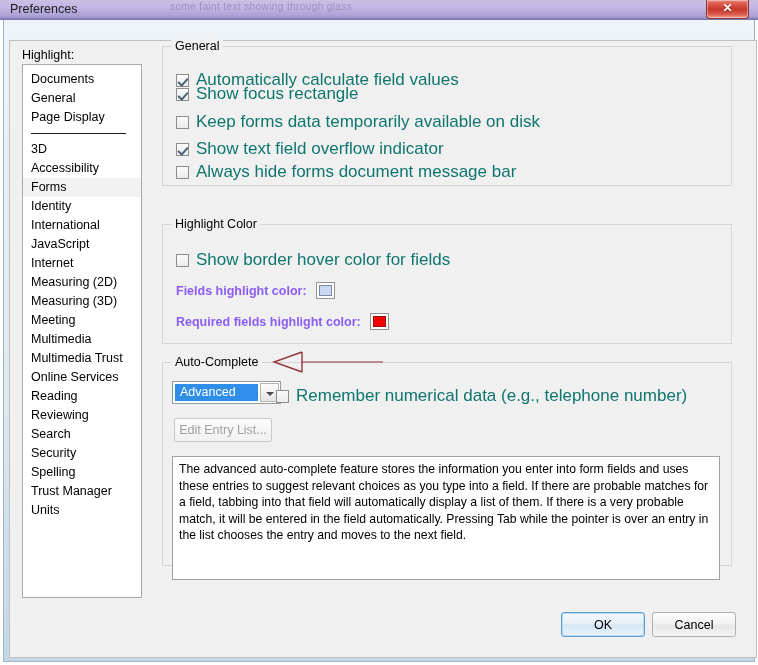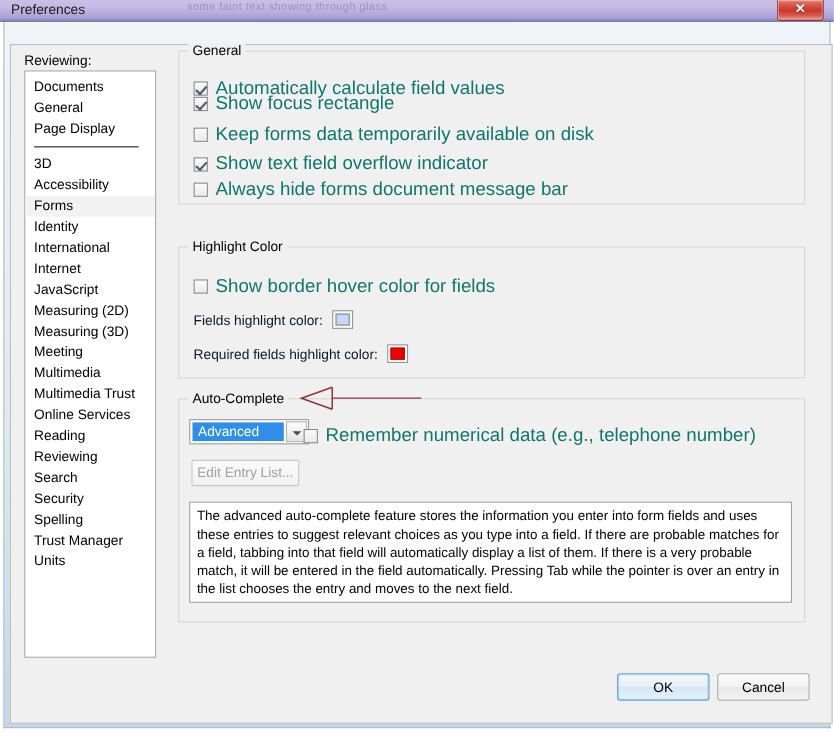--- a/index.html
+++ b/index.html
@@ -202,22 +202,23 @@
 
   
   .swatch-row {
     position: absolute;
     display: flex;
     align-items: center;
     white-space: nowrap;
   }
   .swatch-text {
     font-size: 12.5px;
-    color: #0f172a;
+    color: #8b5cf6;
     margin-right: 9px;
+    font-weight: bold;
   }
   .swatch {
     width: 19px; height: 17px;
     border: 1px solid #949494;
     background: #fdfdfd;
     box-sizing: border-box;
     padding: 2px;
     display: flex;
   }
   .swatch-inner {
@@ -276,21 +277,21 @@
     font-size: 12.5px;
     text-align: center;
     line-height: 22px;
     box-sizing: border-box;
     white-space: nowrap;
   }
 
   #description-box {
     position: absolute;
     left: 172px; top: 456px;
-    width: 548px; height: 92px;
+    width: 548px; height: 124px;
     background: #ffffff;
     border: 1px solid #a0a0a0;
     box-sizing: border-box;
     padding: 4px 6px 4px 6px;
   }
   #description-text {
     font-size: 12.2px;
     line-height: 16.5px;
     color: #000;
     text-align: left;
@@ -342,37 +343,37 @@
     <div id="title-text">Preferences</div>
     <div id="close-button">
       <div id="close-x">✕</div>
     </div>
   </div>
 
   <div id="frame-outer">
     <div id="frame-inner"></div>
   </div>
 
-  <div id="categories-label">Reviewing:</div>
+  <div id="categories-label">Highlight:</div>
   <div id="categories-list">
     <div style="height:5px"></div>
     <div id="cat-top">
         <div class="cat-item">Documents</div>
         <div class="cat-item">General</div>
         <div class="cat-item">Page Display</div>
       </div>
     <div class="cat-sep"></div>
     <div id="cat-main">
         <div class="cat-item">3D</div>
         <div class="cat-item">Accessibility</div>
         <div class="cat-item selected">Forms</div>
         <div class="cat-item">Identity</div>
         <div class="cat-item">International</div>
+        <div class="cat-item">JavaScript</div>
         <div class="cat-item">Internet</div>
-        <div class="cat-item">JavaScript</div>
         <div class="cat-item">Measuring (2D)</div>
         <div class="cat-item">Measuring (3D)</div>
         <div class="cat-item">Meeting</div>
         <div class="cat-item">Multimedia</div>
         <div class="cat-item">Multimedia Trust</div>
         <div class="cat-item">Online Services</div>
         <div class="cat-item">Reading</div>
         <div class="cat-item">Reviewing</div>
         <div class="cat-item">Search</div>
         <div class="cat-item">Security</div>

